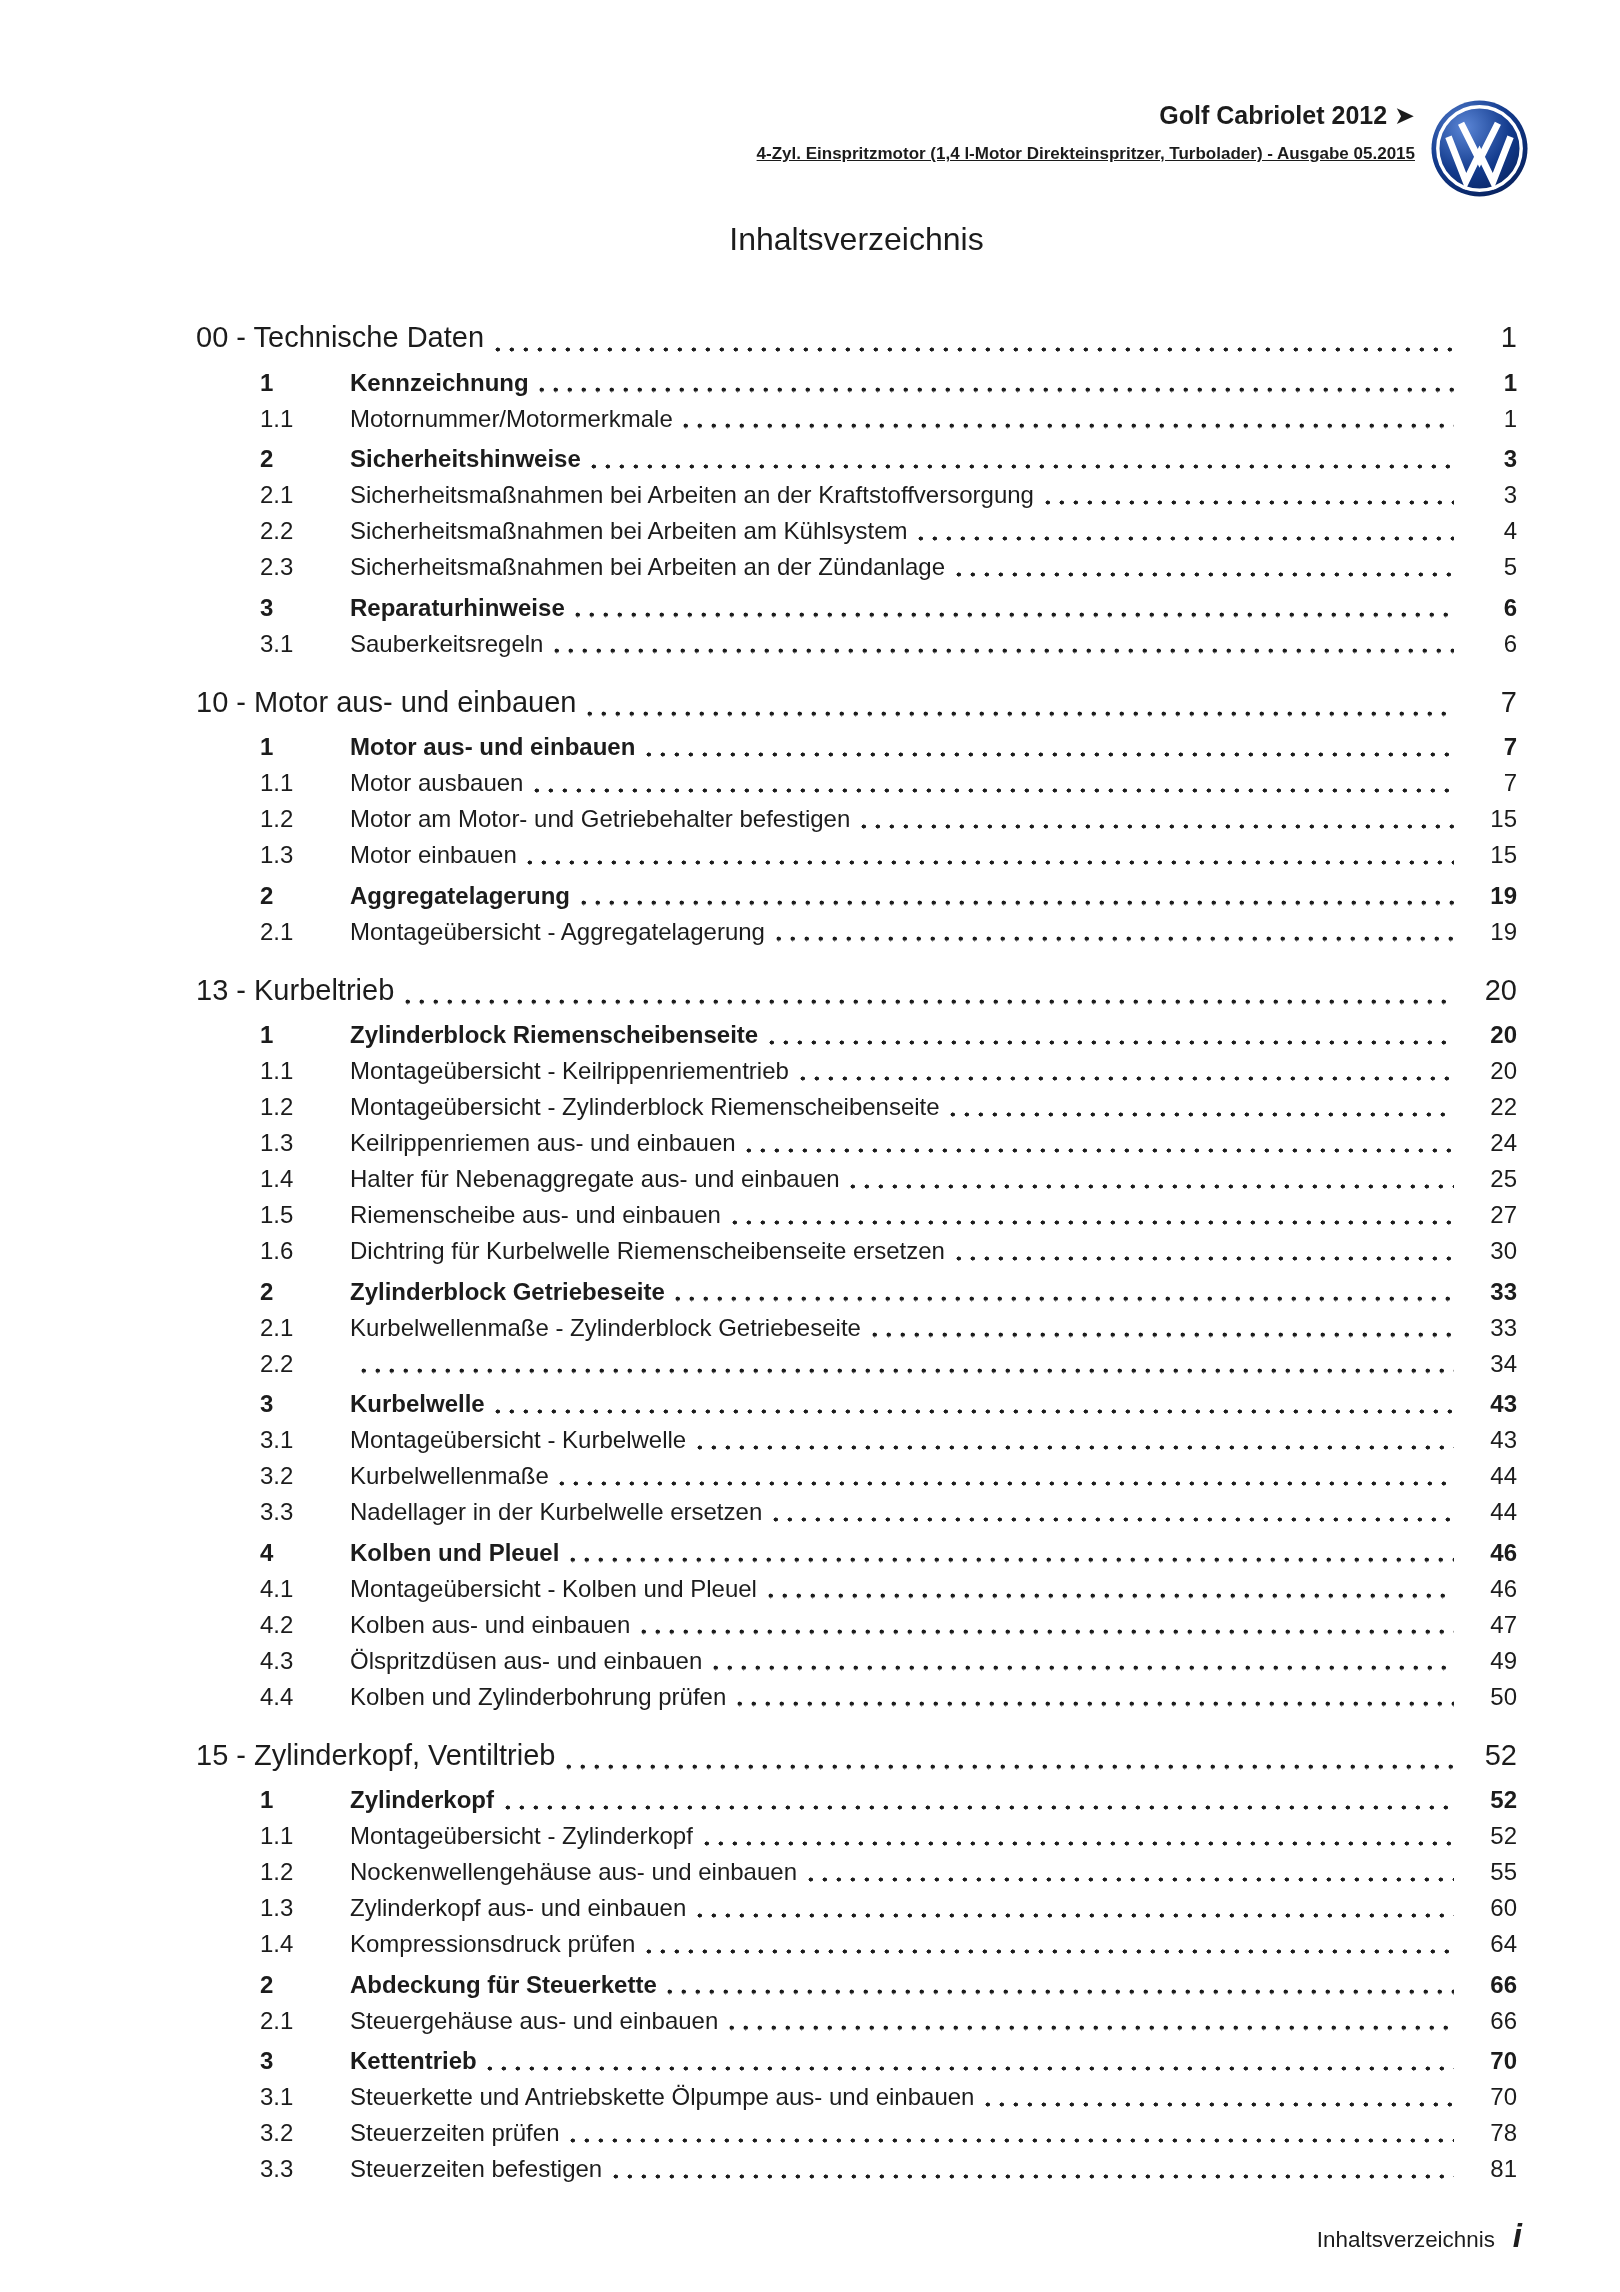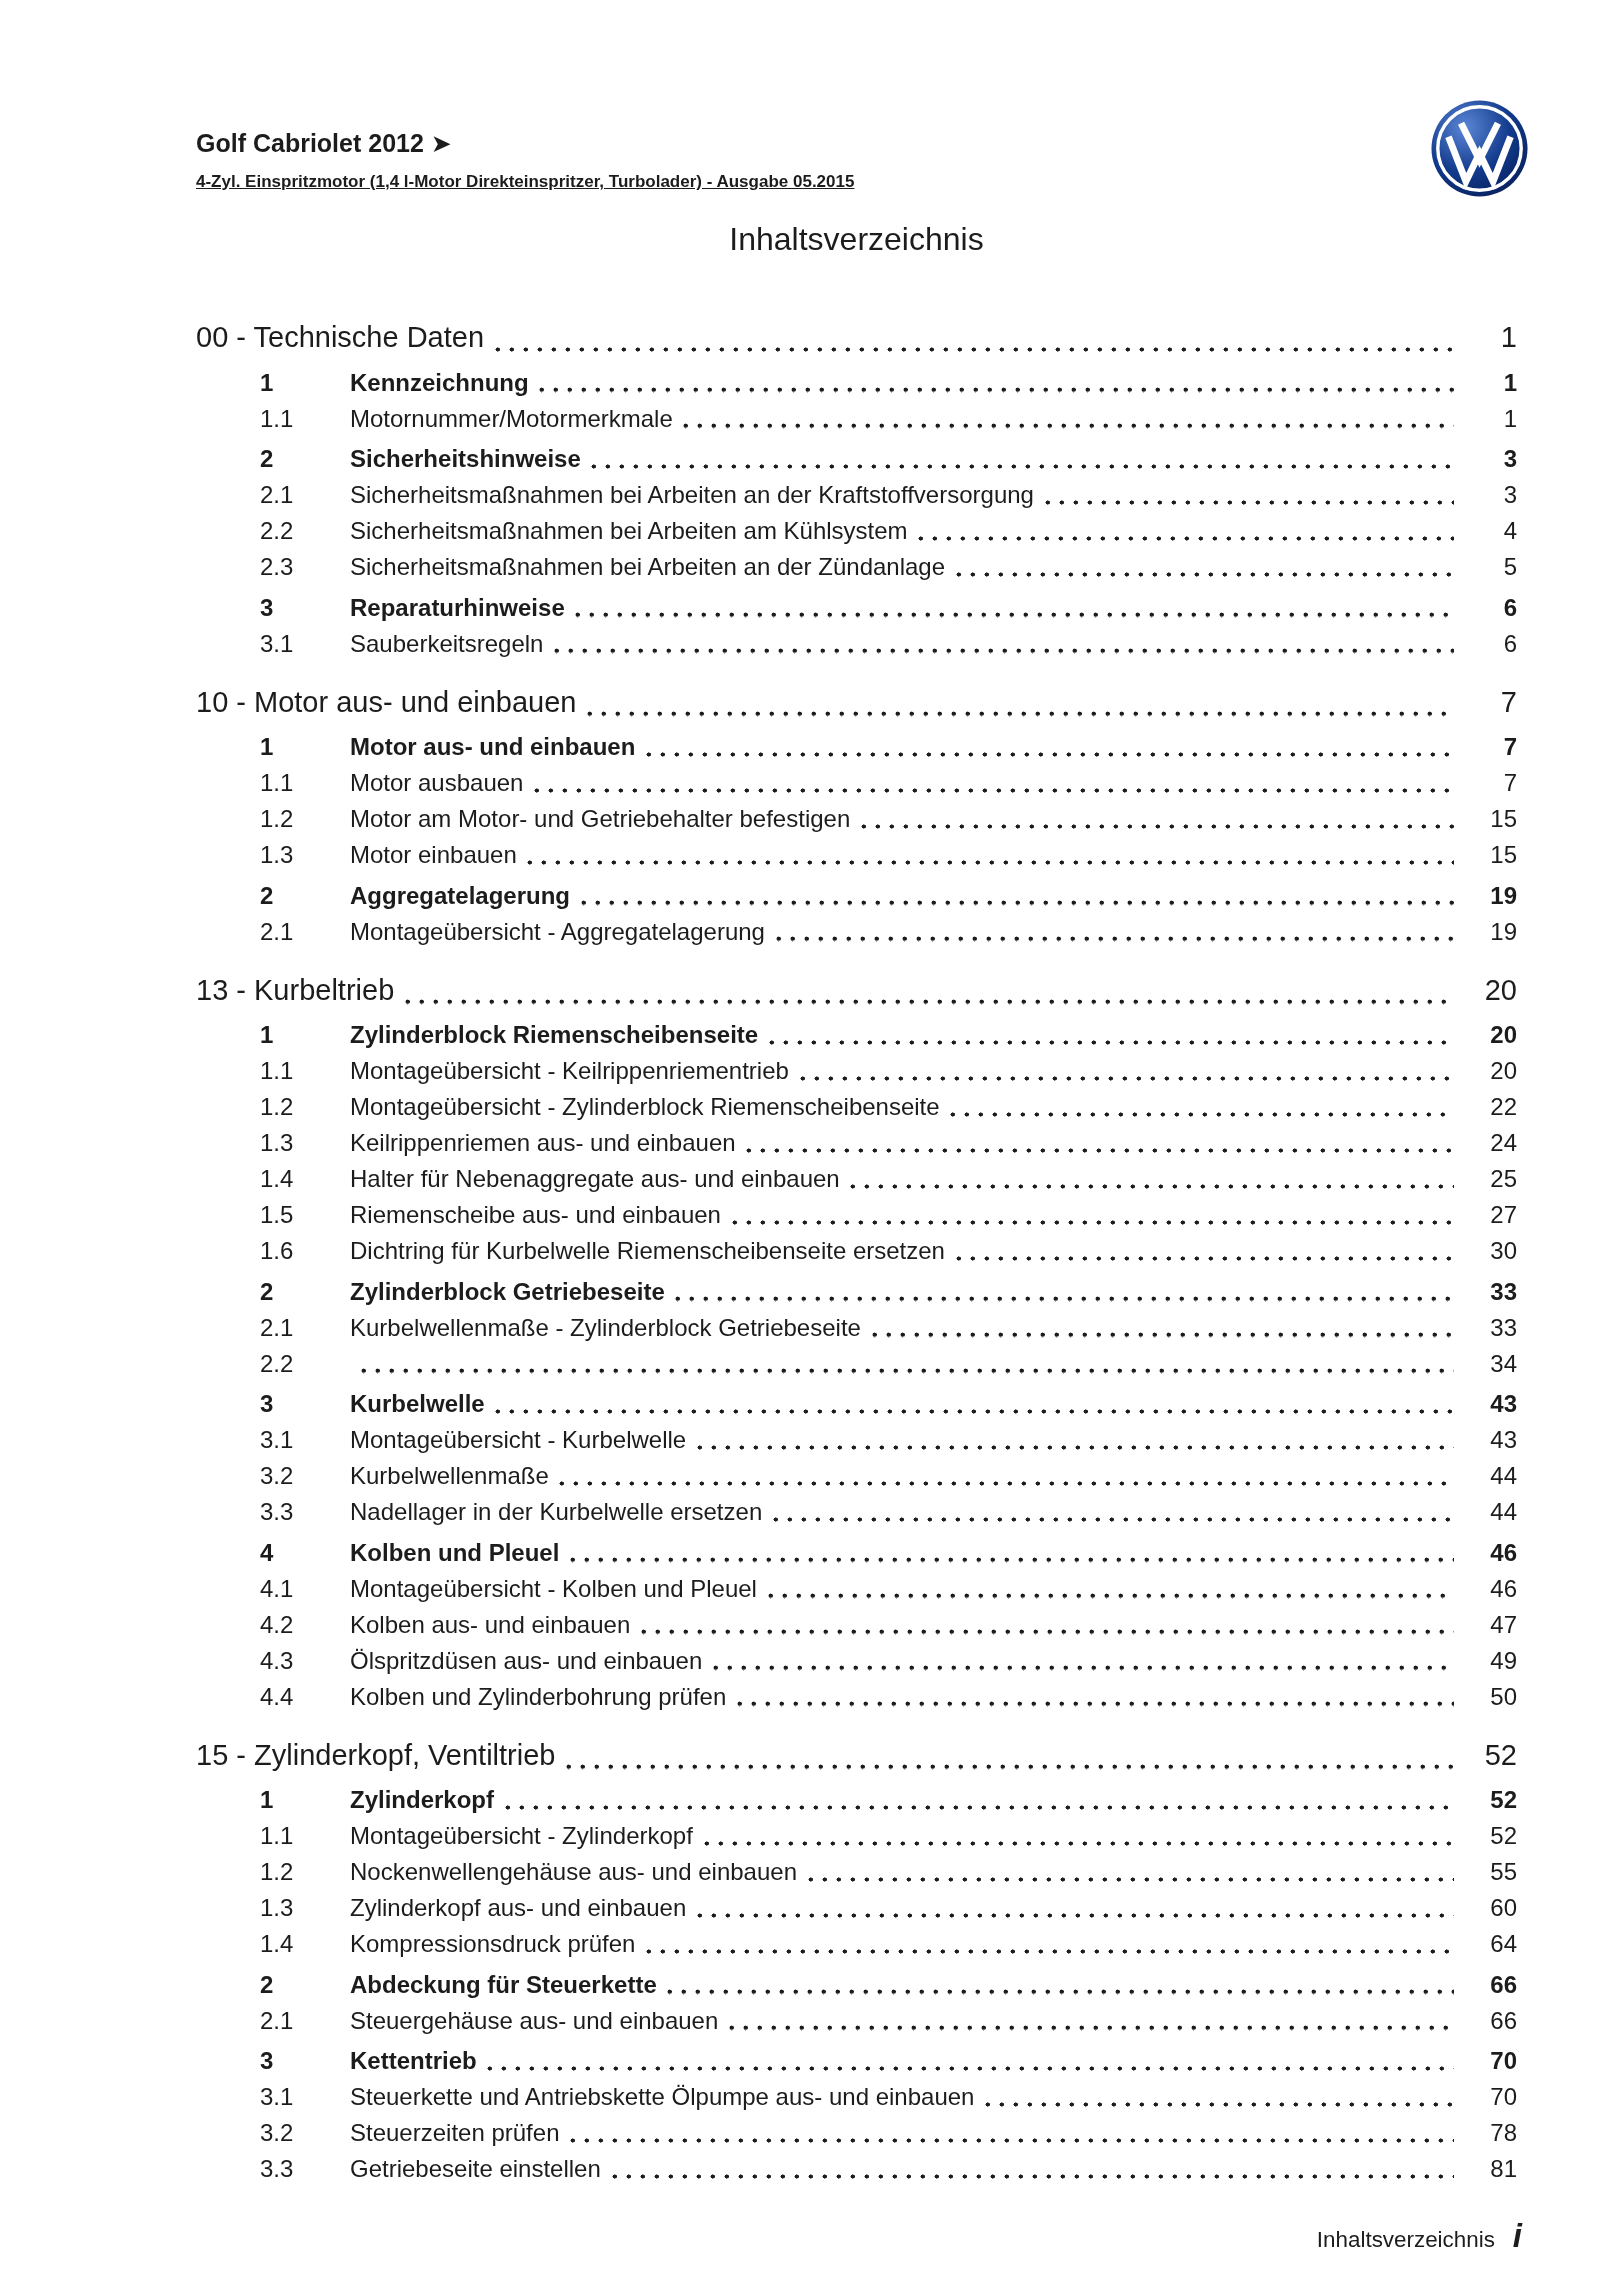--- a/index.html
+++ b/index.html
@@ -9,23 +9,24 @@
     height:2293px;
     background:#ffffff;
     font-family:"Liberation Sans","DejaVu Sans",sans-serif;
     color:#1c1c1c;
     overflow:hidden;
   }
 
   
   .header-block {
     position:absolute;
-    top:128px;
+    top:100px;
     left:196px;
     right:205px;
+    text-align:right;
   }
   .header-line1 { font-size:25px; font-weight:bold; line-height:30px; }
   .header-line2 { font-size:17px; font-weight:bold; line-height:30px; margin-top:9px;text-decoration:underline; }
 
   .logo {
     position:absolute;
     top:100px;
     left:1431px;
     width:97px;
     height:97px;
@@ -397,21 +398,21 @@
         <span class="page-num">70</span>
       </div>
       <div class="item-row">
         <span class="item-num">3.2</span>
         <span class="item-title">Steuerzeiten prüfen</span>
         <span class="leader"></span>
         <span class="page-num">78</span>
       </div>
       <div class="item-row">
         <span class="item-num">3.3</span>
-        <span class="item-title">Getriebeseite einstellen</span>
+        <span class="item-title">Steuerzeiten befestigen</span>
         <span class="leader"></span>
         <span class="page-num">81</span>
       </div>
     </div>
 
   <div class="footer">
     <span class="footer-label">Inhaltsverzeichnis</span>
     <span class="footer-page">i</span>
   </div>
 

